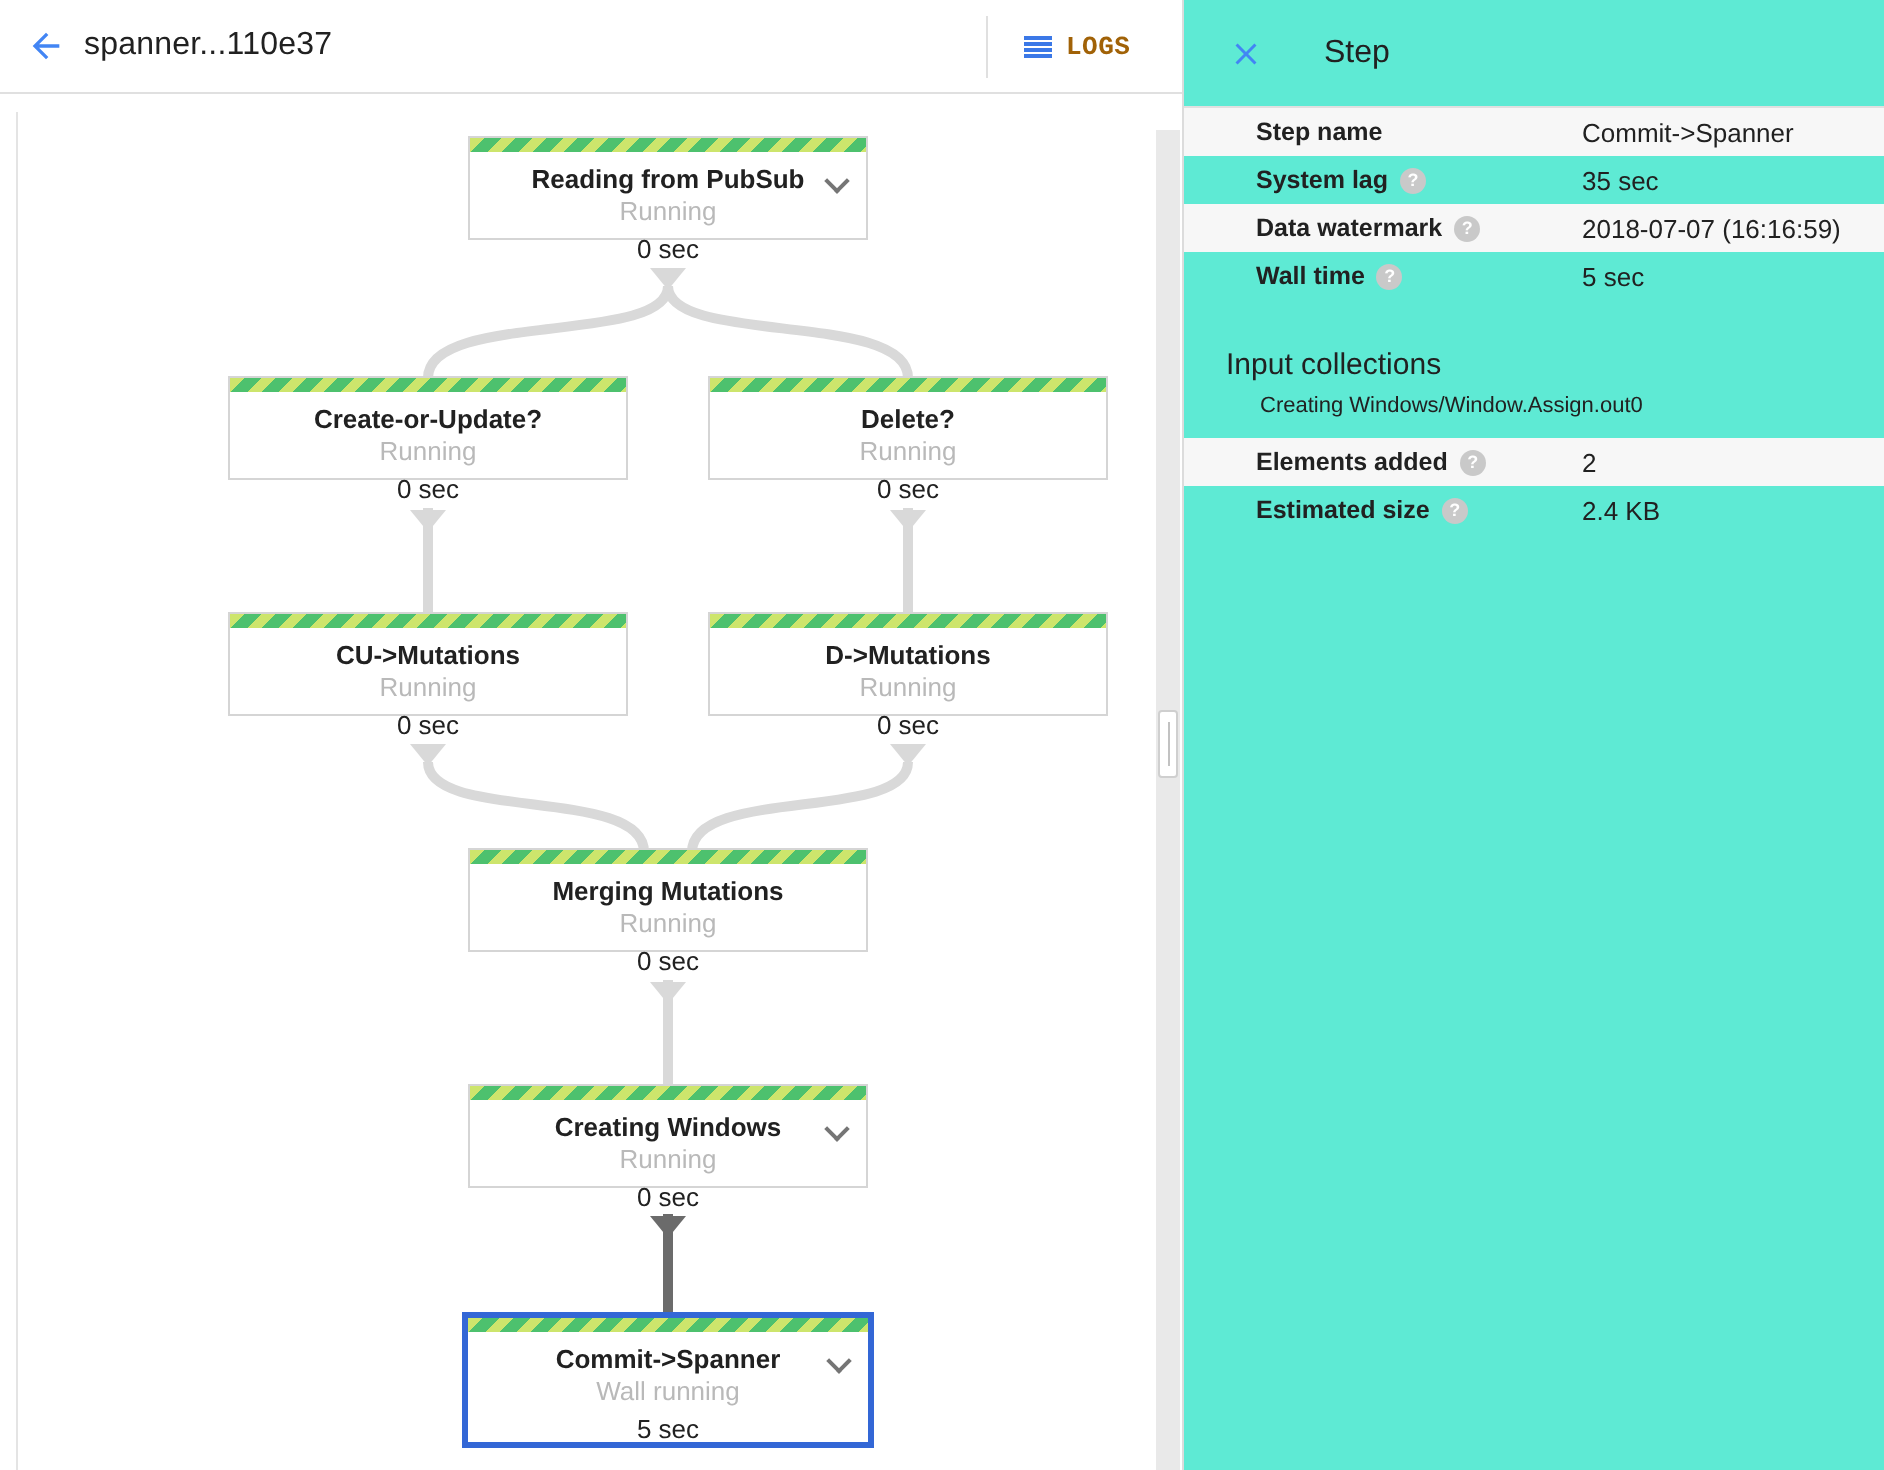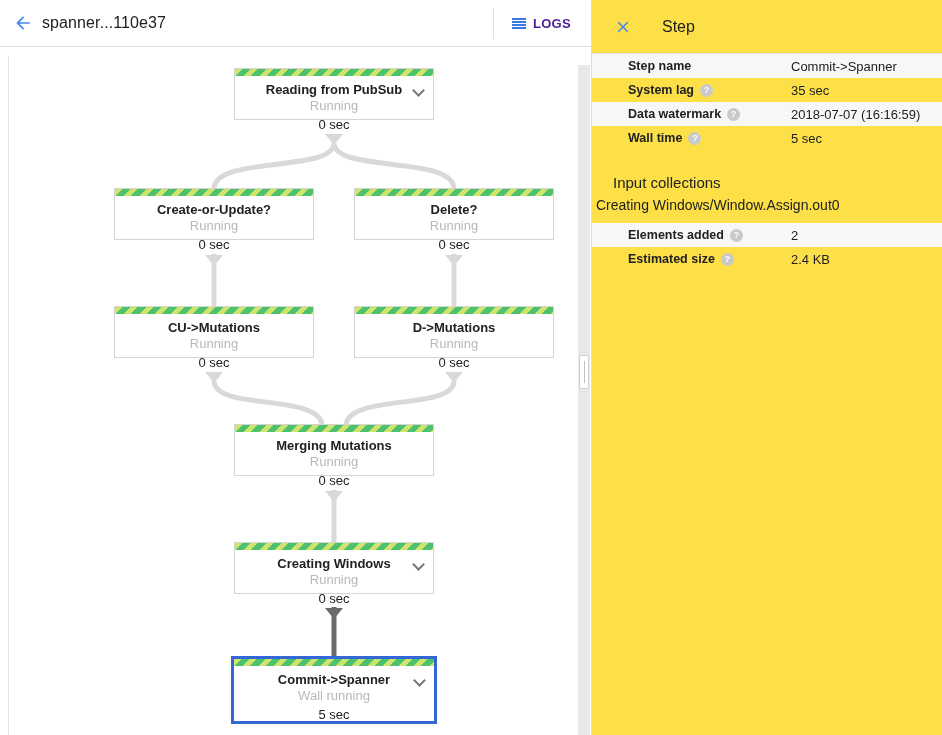--- a/index.html
+++ b/index.html
@@ -14,22 +14,22 @@
   .left-header{
     position:absolute;left:0;top:0;width:591px;height:47px;background:#fff;
     border-bottom:1px solid #e0e0e0;box-sizing:border-box;
     display:flex;align-items:center;
   }
   .back-btn{width:24px;height:24px;margin-left:11px;border:none;background:none;cursor:pointer;padding:0;display:flex;align-items:center;justify-content:center;}
   .left-header .title{margin-left:7px;font-size:16px;color:#212121;letter-spacing:.1px;}
   .header-divider{position:absolute;left:493px;top:8px;width:1px;height:31px;background:#e0e0e0;}
   .logs-btn{
     position:absolute;left:506px;top:8px;height:31px;display:flex;align-items:center;gap:7px;
-    border:none;background:none;cursor:pointer;color:#4c1d95;font-weight:bold;
-    font-size:13px;letter-spacing:.25px;font-family:Liberation Sans, sans-serif;
+    border:none;background:none;cursor:pointer;color:#a16207;font-weight:bold;
+    font-size:13px;letter-spacing:.25px;font-family:Liberation Mono, monospace;
   }
   .logs-icon{display:inline-block;width:14px;height:11px;
     background:repeating-linear-gradient(#3b78e7 0 2px,transparent 2px 3px);}
 
   
   .graph-area{position:absolute;left:0;top:47px;width:591px;height:688px;background:#fff;}
   .graph-left-line{position:absolute;left:8px;top:9px;bottom:0;width:1px;background:#e4e4e4;}
   .edges-svg{position:absolute;left:0;top:0;}
 
   .gnode{
@@ -63,29 +63,29 @@
   
   .resize-track{position:absolute;left:578px;top:18px;width:12px;height:670px;background:#e9e9e9;}
   .resize-handle{
     position:absolute;left:579px;top:308px;width:10px;height:34px;background:#fff;
     border:1px solid #cfcfcf;border-radius:2px;box-sizing:border-box;cursor:col-resize;
   }
   .resize-handle::after{content:"";position:absolute;left:4px;top:5px;width:1px;height:22px;background:#c2c2c2;}
 
   
   .side-panel{
-    position:absolute;left:591px;top:0;width:351px;height:735px;background:#fde047;
+    position:absolute;left:591px;top:0;width:351px;height:735px;background:#5eead4;
     border-left:1px solid #dcdcdc;box-sizing:border-box;
   }
   .panel-header{height:53px;border-bottom:1px solid #e0e0e0;display:flex;align-items:center;}
   .close-btn{width:24px;height:24px;margin-left:19px;border:none;background:none;cursor:pointer;padding:0;display:flex;align-items:center;justify-content:center;}
   .panel-title{margin-left:27px;font-size:16px;color:#212121;}
 
   .section-heading{margin:24px 0 10px 21px;font-size:15px;color:#212121;}
-  .collection-name{margin:0 0 10px 4px;font-size:14px;color:#212121;}
+  .collection-name{margin:0 0 10px 38px;font-size:11px;color:#212121;}
 
   .kv-row{position:relative;height:24px;display:flex;align-items:center;font-size:12.5px;}
   .kv-row.shaded{background:#f7f7f7;}
   .kv-label{margin-left:36px;font-weight:bold;color:#212121;display:flex;align-items:center;gap:6px;}
   .kv-value{position:absolute;left:199px;font-size:13px;font-weight:normal;color:#212121;}
   .help-icon{
     display:inline-flex;align-items:center;justify-content:center;
     width:13px;height:13px;border-radius:50%;background:#c9c9c9;color:#fff;
     font-size:9px;font-weight:bold;cursor:pointer;
   }

